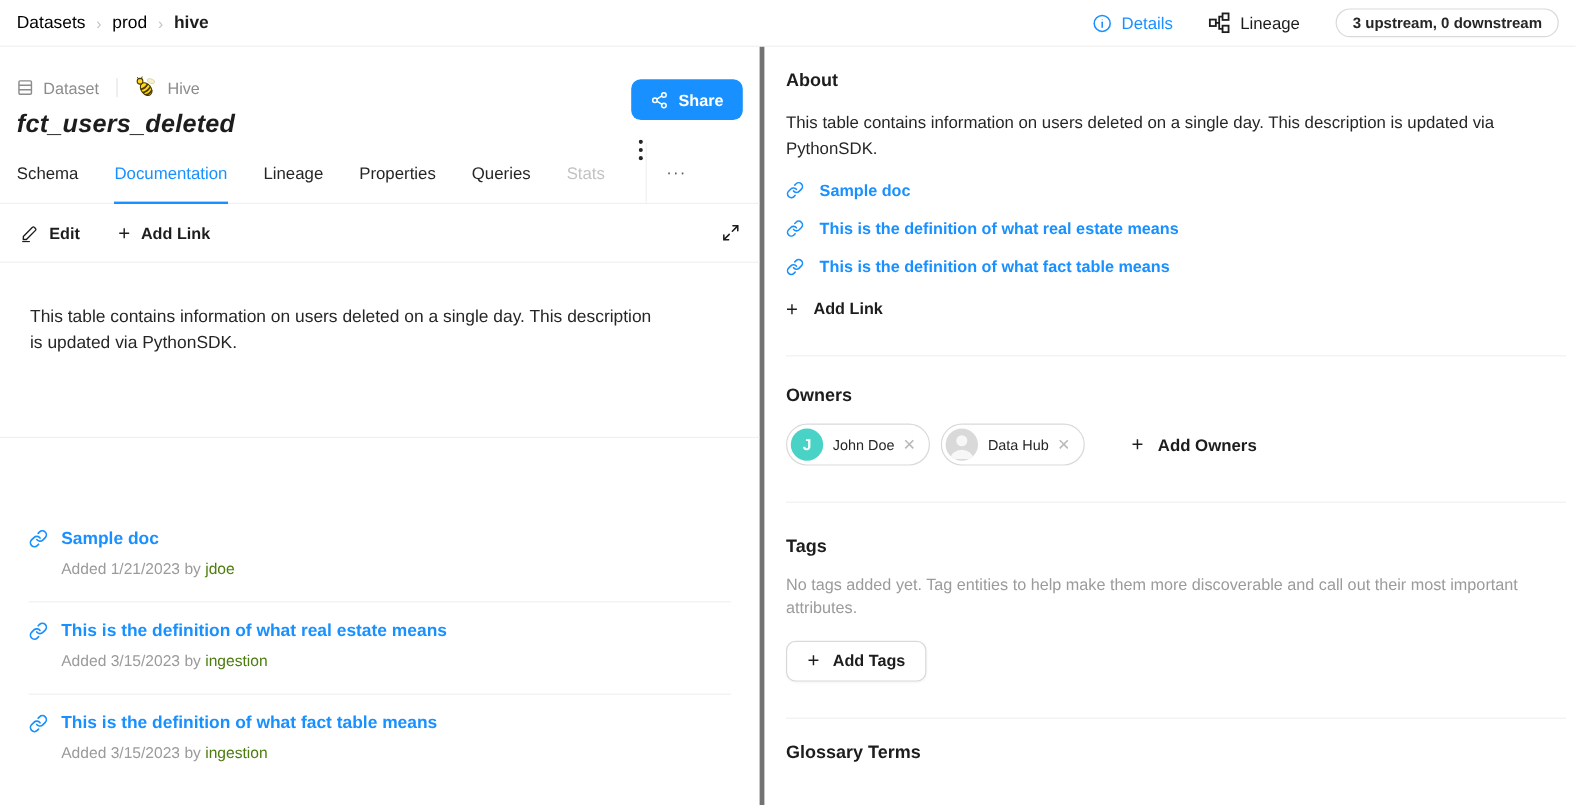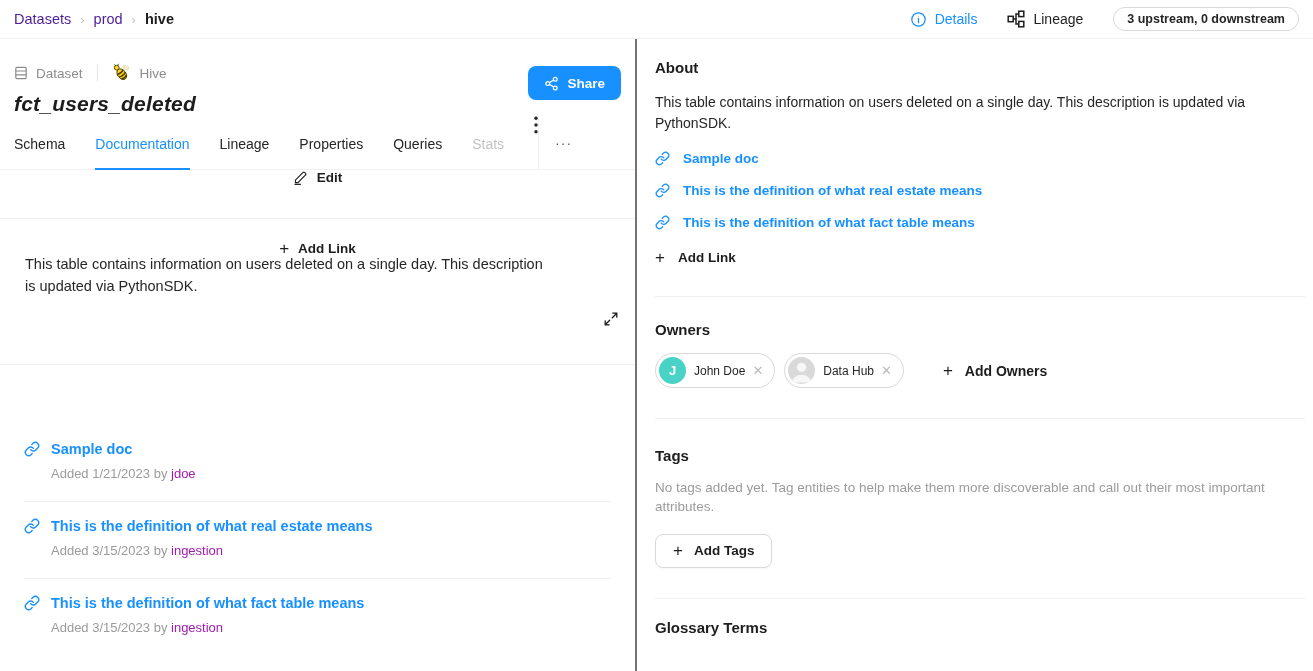--- a/index.html
+++ b/index.html
@@ -14,38 +14,38 @@
   svg { display:block; }
 
   
   .topbar {
     height: 39px;
     display: flex; align-items: center; justify-content: space-between;
     padding: 0 14px 0 14px;
     border-bottom: 1px solid #f0f0f0;
   }
   .breadcrumb { display: flex; align-items: center; gap: 9px; font-size: 14.5px; }
-  .crumb { color: #4c1d95; cursor: pointer; }
+  .crumb { color: #000000; cursor: pointer; }
   .crumb-sep { color: #c4c4c4; font-size: 13px; }
   .crumb-current { color: #1d1d1d; font-weight: 600; }
 
   .topbar-right { display: flex; align-items: center; gap: 30px; justify-content: space-between; }
   .top-action { display: flex; align-items: center; gap: 8px; background: none; border: none;
                 font-family: inherit; font-size: 14px; cursor: pointer; }
   .details-btn { color: #1890ff; font-weight: 500; }
   .lineage-btn { color: #1d1d1d; font-weight: 500; }
   .count-badge {
     border: 1px solid #d9d9d9; border-radius: 16px;
     padding: 4px 13px; font-size: 12.5px; font-weight: 700; color: #262626;
     background: #fff; cursor: pointer; white-space: nowrap;
   }
 
   
   .main { display: flex; height: 632px; }
-  .left-panel { width: 637px; min-width: 637px; border-right: 2px solid #737373; overflow: hidden; }
+  .left-panel { width: 637px; min-width: 637px; border-right: 4px solid #737373; overflow: hidden; }
   .right-panel { flex: 1; padding-left: 18px; overflow: hidden; }
 
   
   .entity-header { position: relative; padding: 24px 16px 0 14px; height: 80px; }
   .type-row { display: flex; align-items: center; gap: 8px; font-size: 13.5px; color: #8c8c8c; }
   .type-divider { width: 1px; height: 16px; background: #e4e4e4; margin: 0 6px; }
   .entity-title { font-size: 21px; font-weight: 700; color: #1d1d1d; margin-top: 9px; letter-spacing: .2px; font-style: italic; }
   .header-actions { position: absolute; top: 27px; right: 14px; display: flex; align-items: flex-start; gap: 12px; flex-direction: column; }
   .share-btn {
     display: flex; align-items: center; gap: 8px;
@@ -60,35 +60,35 @@
     display: flex; align-items: center; margin-right: 30px;
     font-size: 14px; color: #262626; cursor: pointer;
     border-bottom: 2px solid transparent; margin-bottom: -1px;
   }
   .tab.active { color: #1890ff; border-bottom-color: #1890ff; }
   .tab.disabled { color: #c3c3c3; cursor: default; }
   .tab-more-sep { width: 1px; background: #f0f0f0; margin-left: 4px; }
   .tab-more { margin: 0; padding: 0 16px; color: #595959; letter-spacing: 1px; }
 
   
-  .doc-toolbar { display: flex; align-items: center; gap: 55px; height: 49px; padding: 0 17px; border-bottom: 1px solid #f0f0f0; flex-direction: column; }
+  .doc-toolbar { display: flex; align-items: center; gap: 32px; height: 49px; padding: 0 17px; border-bottom: 1px solid #f0f0f0; }
   .toolbar-btn { display: flex; align-items: center; gap: 9px; background: none; border: none;
                  font-family: inherit; font-size: 13.5px; font-weight: 600; color: #1d1d1d; cursor: pointer; }
   .expand-btn { margin-left: auto; }
   .plus-glyph { font-size: 17px; font-weight: 500; line-height: 1; color: #1d1d1d; }
 
   
   .doc-description { padding: 34px 24px 0 25px; max-width: 572px; font-size: 14.5px; line-height: 1.55; color: #262626; }
   .left-divider { border-top: 1px solid #f0f0f0; margin-top: 66px; }
   .doc-links { margin-top: 60px; padding: 0 24px 0 24px; }
   .doc-link-item { padding: 16px 0 20px; }
   .doc-link-item + .doc-link-item { border-top: 1px solid #f0f0f0; }
   .doc-link-title { display: flex; align-items: center; gap: 11px; color: #1890ff; font-weight: 700; font-size: 14.5px; cursor: pointer; }
   .doc-link-meta { margin: 9px 0 0 27px; font-size: 13px; color: #9b9b9b; }
-  .doc-link-meta .user { color: #a21caf; cursor: pointer; margin-top: 29px; }
+  .doc-link-meta .user { color: #4d7c0f; cursor: pointer; margin-top: 29px; }
 
   
   .sync-row { height: 48px; display: flex; align-items: center; border-bottom: 1px solid #f0f0f0; font-size: 13.5px; color: #595959; }
   .sync-dot { width: 9px; height: 9px; border-radius: 50%; background: #52c41a; margin-right: 11px; }
   .sync-time { color: #1d1d1d; font-weight: 700; margin-left: 5px; }
   .sync-row .icon-after { margin-left: 9px; }
 
   .side-section { padding-right: 22px; }
   .sidebar-heading { font-size: 15px; font-weight: 700; color: #1d1d1d; }
   .about-section { padding-top: 20px; }

